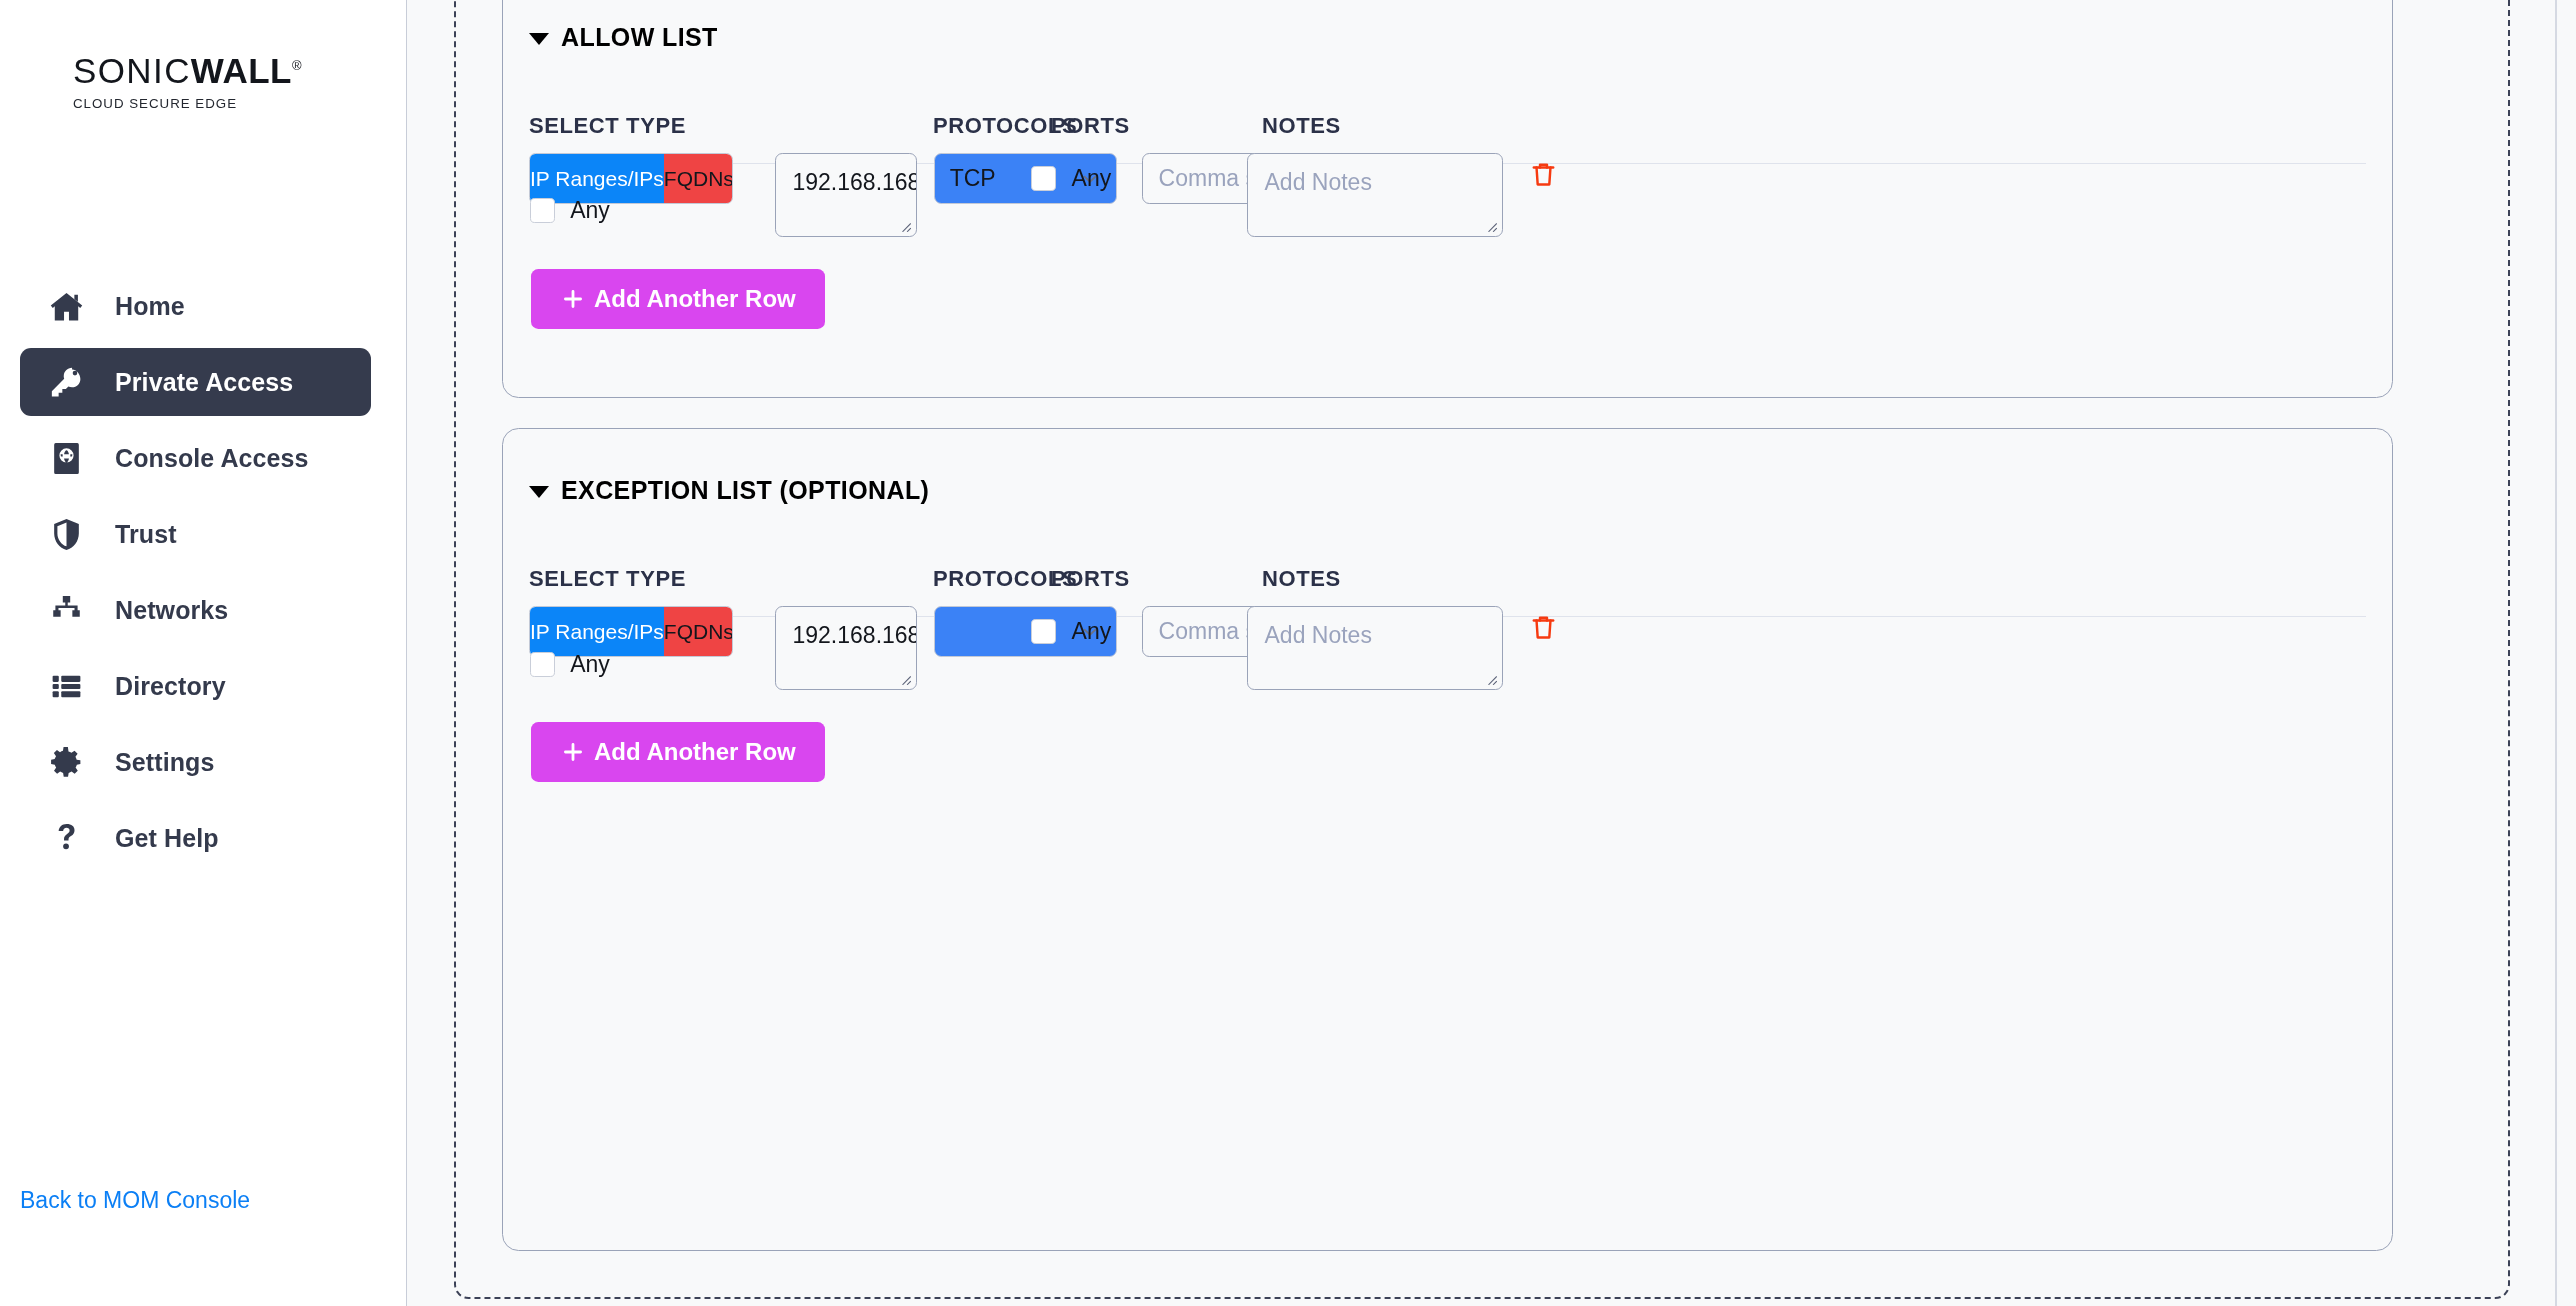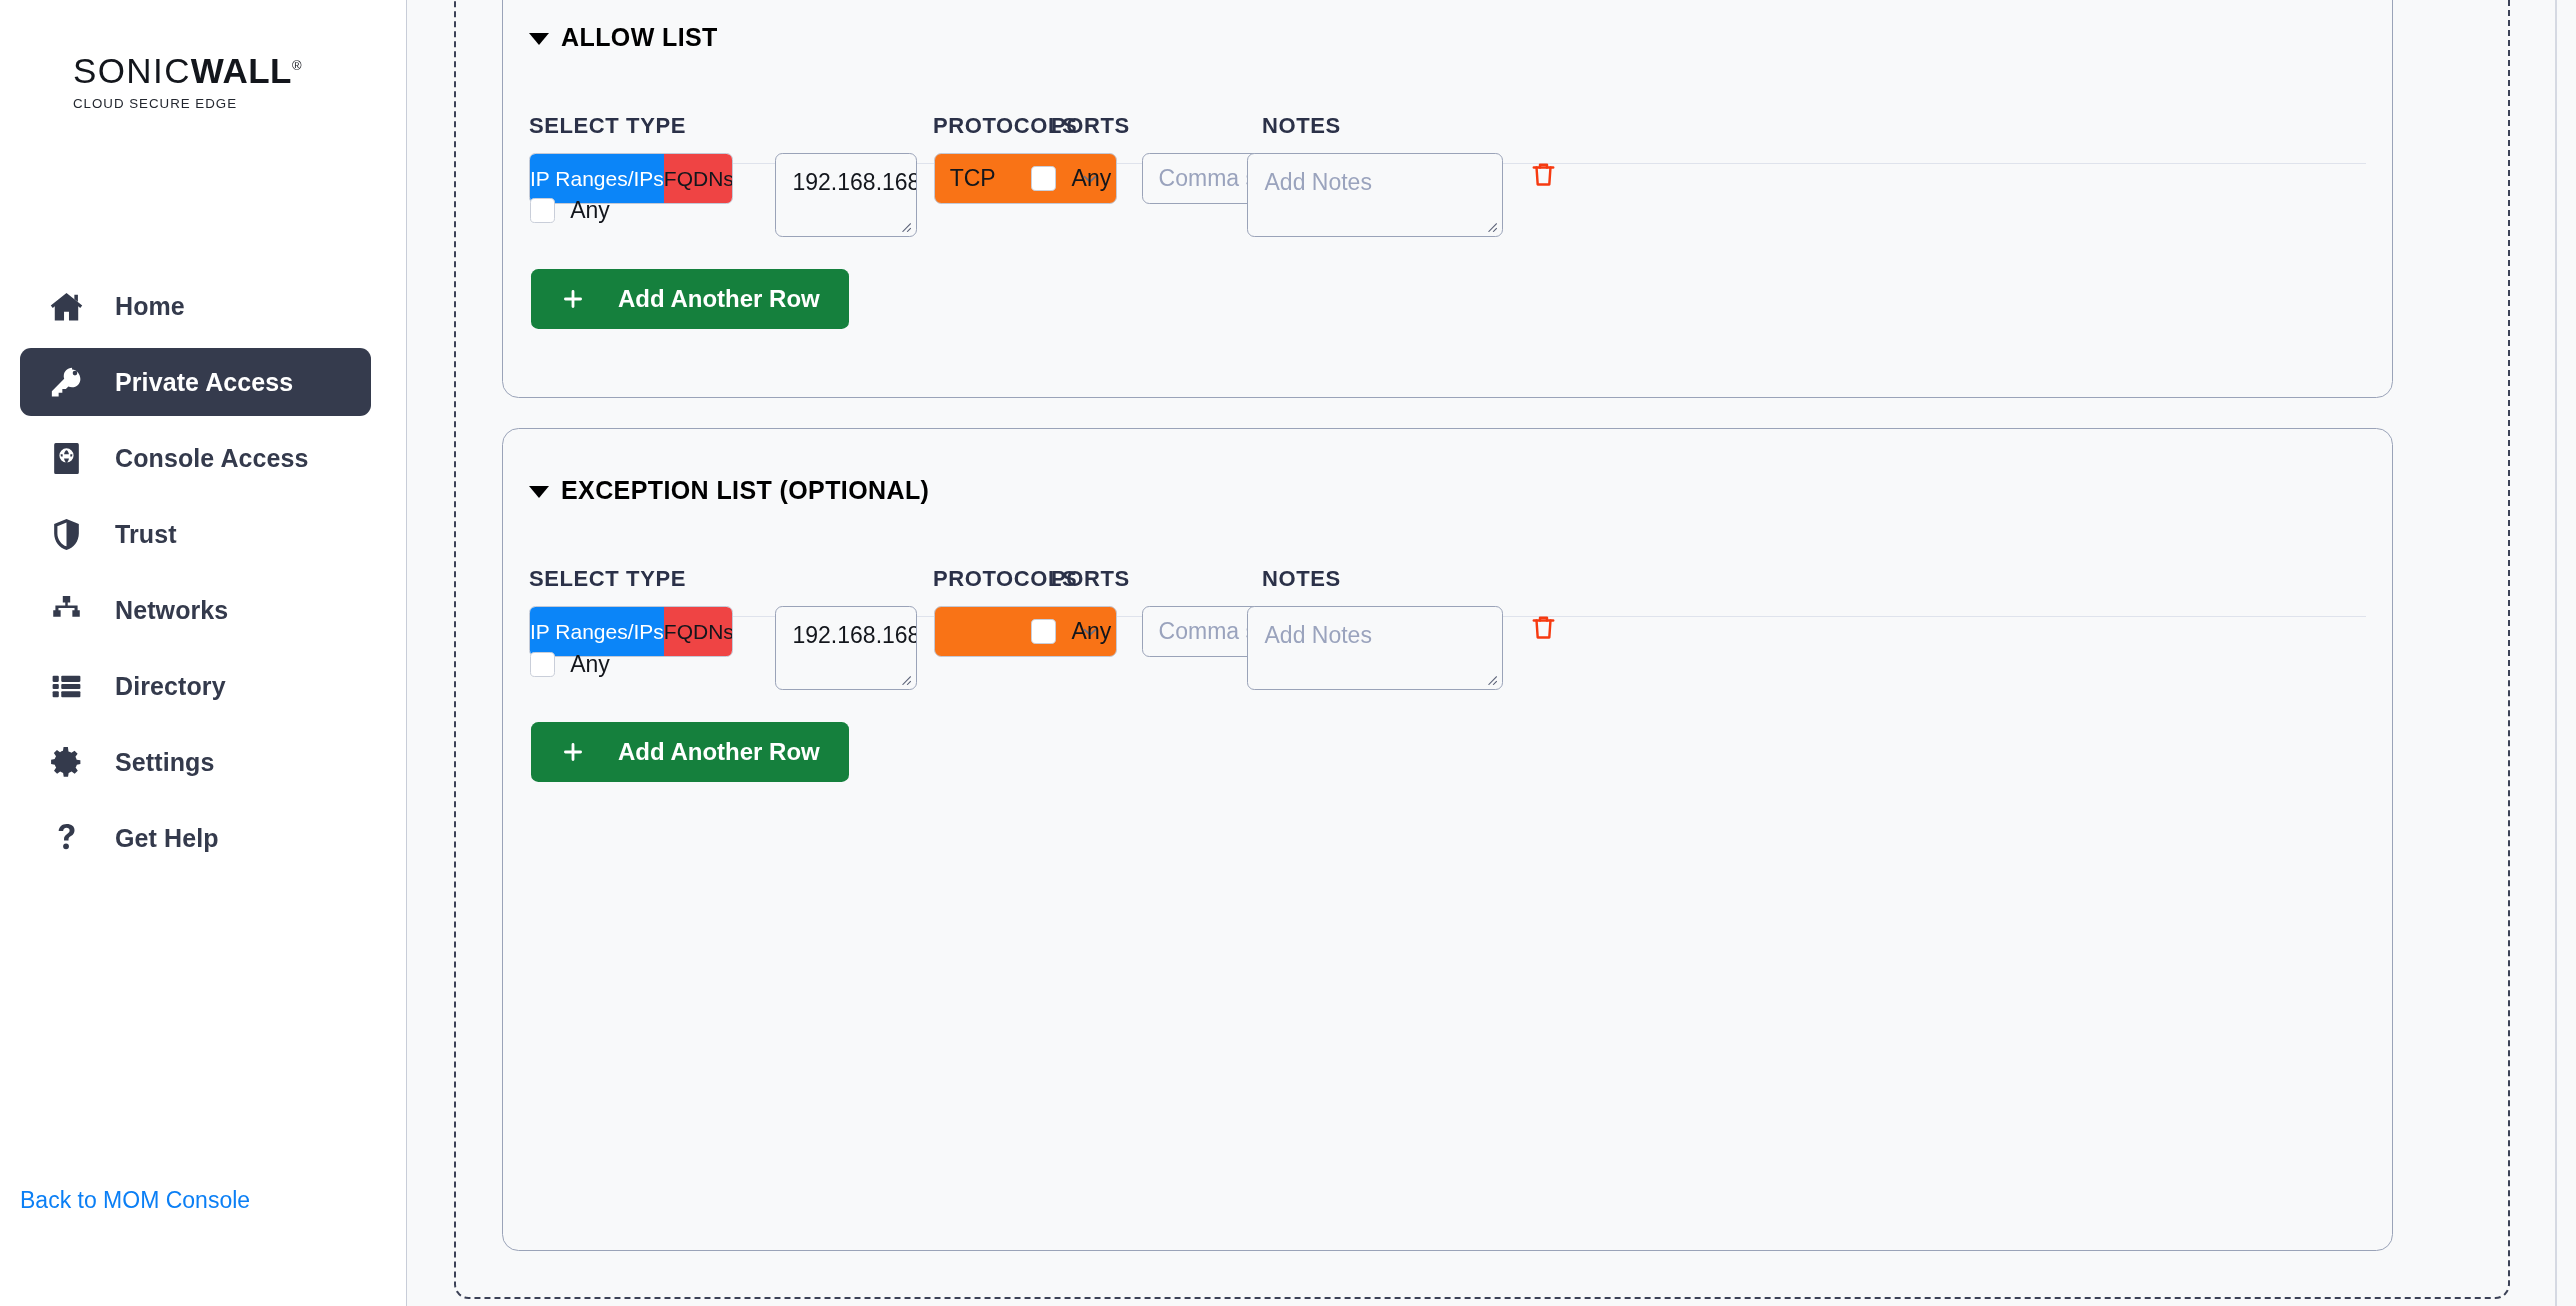--- a/index.html
+++ b/index.html
@@ -279,21 +279,21 @@
     width: 14.7px; height: 14.7px;
     pointer-events: none;
   }
 
   .sel-box {
     position: absolute;
     width: 183px;
     height: 51px;
     border: 1.8px solid #c3c9d6;
     border-radius: 7.3px;
-    background: #f97316;
+    background: #3b82f6;
     display: flex;
     align-items: center;
     padding: 0 14.7px;
     cursor: pointer;
   }
   .sel-val {
     font-size: 23px;
     color: #13161c;
     flex: 1;
     white-space: nowrap;
@@ -319,27 +319,27 @@
 
   .trash {
     position: absolute;
     cursor: pointer;
     display: flex;
   }
 
   .add-btn {
     position: absolute;
     height: 60px;
-    background: #15803d;
+    background: #d946ef;
     border-radius: 7.3px;
     display: inline-flex;
     align-items: center;
     padding: 14px 29px;
     cursor: pointer;
-    gap: 32px;
+    gap: 8px;
   }
   .add-btn .plus { display: flex; }
   .add-btn .add-label {
     font-size: 24px;
     font-weight: 700;
     color: #ffffff;
     white-space: nowrap;
   }
 </style>
 </head>

